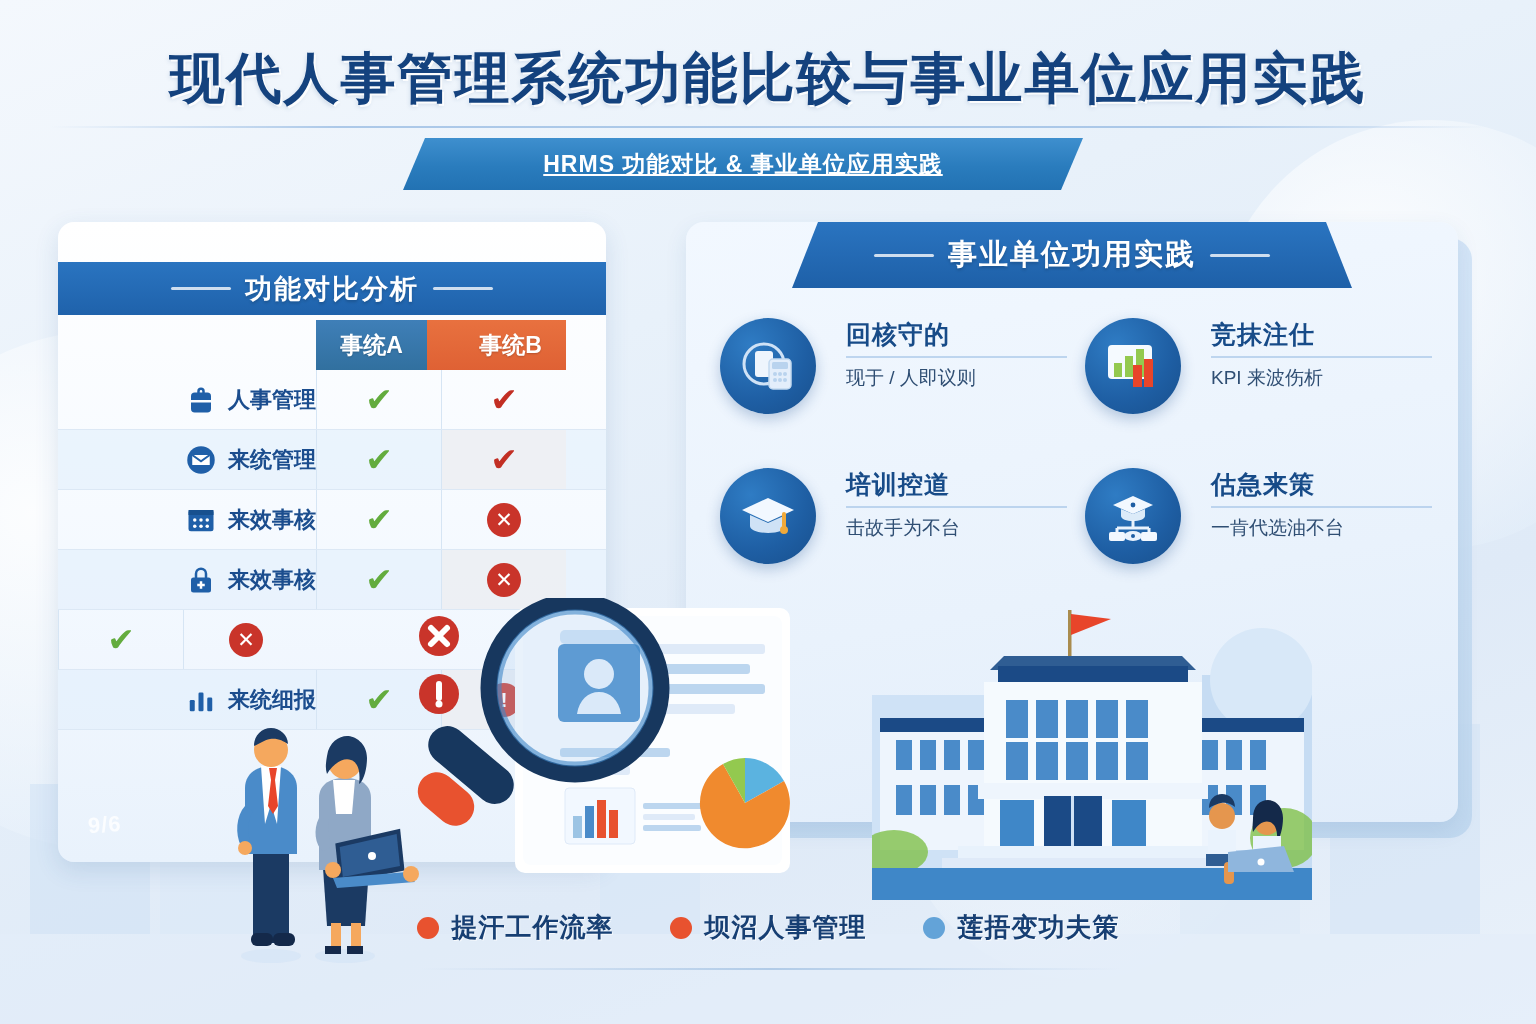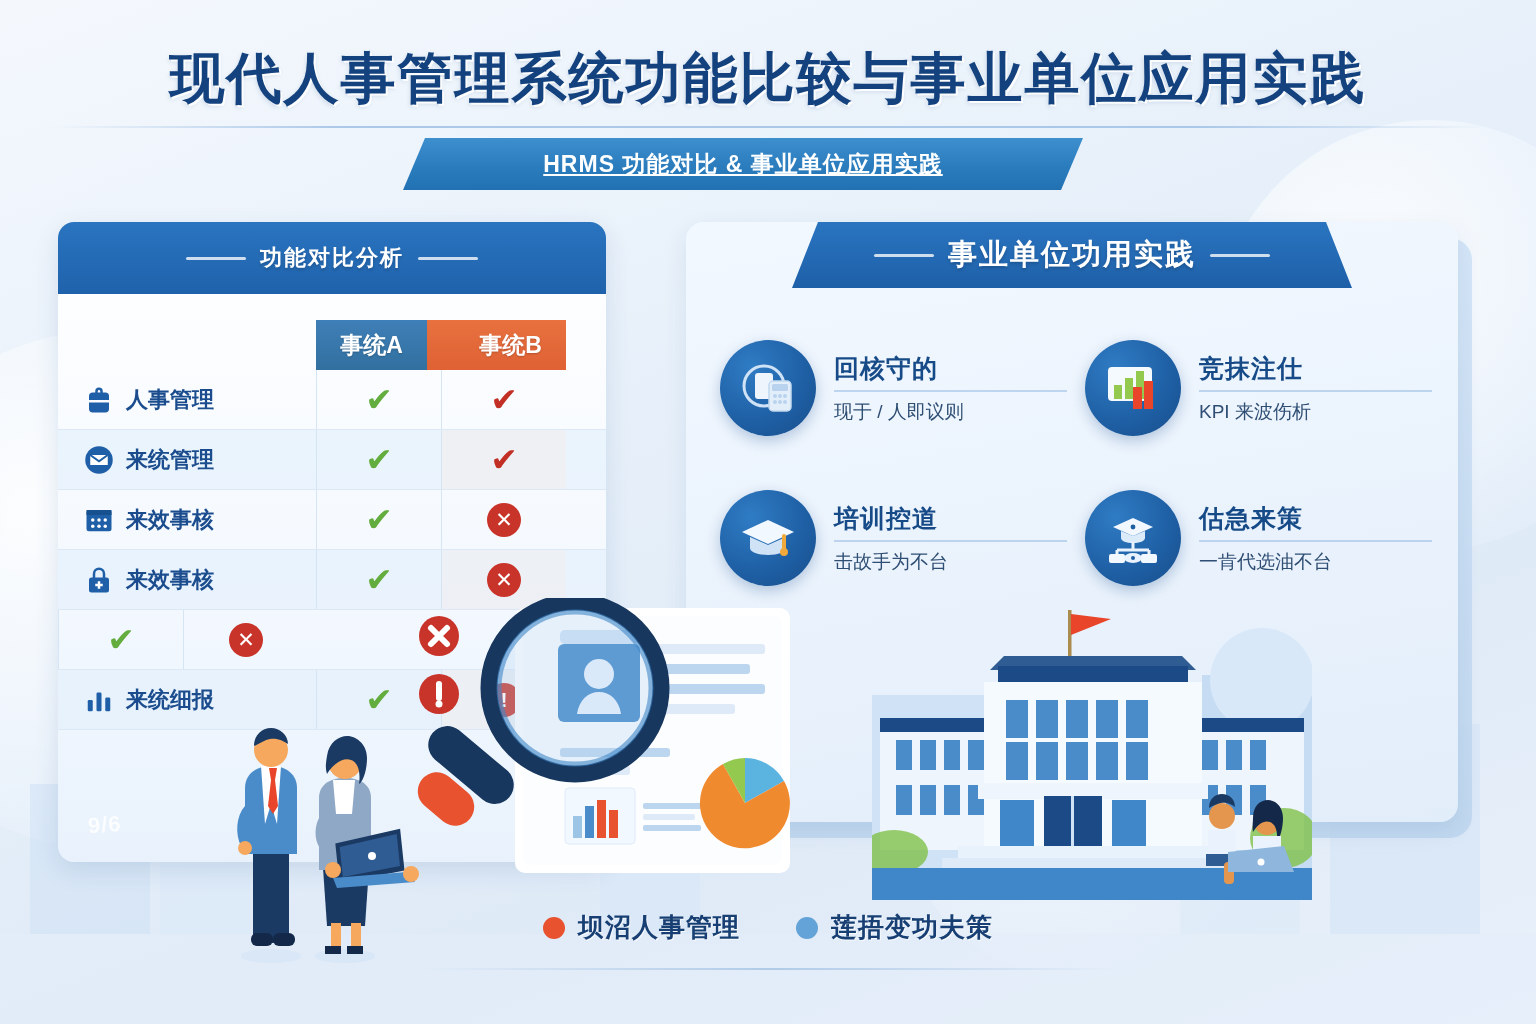--- a/index.html
+++ b/index.html
@@ -53,25 +53,26 @@
   
   .panel-left {
     position: absolute; left: 58px; top: 222px;
     width: 548px; height: 640px;
     background: linear-gradient(180deg, #ffffff 0%, #f4f9ff 55%, #e9f2fc 100%);
     border-radius: 16px;
     box-shadow: 0 8px 24px rgba(40,90,150,.14);
     overflow: hidden;
   }
   .panel-head {
-    height: 72px;
+    height: 53px;
     background: linear-gradient(180deg, #2a74c0 0%, #1f62ab 100%);
     display: flex; align-items: center; justify-content: center; gap: 14px;
-    color: #fff; font-size: 22px; font-weight: 700; letter-spacing: 2px;
+    color: #fff; font-size: 27px; font-weight: 700; letter-spacing: 2px;
     text-shadow: 0 2px 3px rgba(0,0,0,.18);
+    margin-top: 40px;
   }
   .head-dash { width: 60px; height: 3px; background: rgba(255,255,255,.78); border-radius: 2px; }
 
   .panel-right .panel-head { font-size: 29px; }
 
   .col-head-row {
     position: absolute; left: 258px; top: 98px;
     display: flex; width: 250px; height: 50px;
   }
   .col-head {
@@ -85,21 +86,21 @@
 
   .table-body { position: absolute; left: 0; right: 0; top: 148px; bottom: 0; }
   .trow {
     display: flex; align-items: center; height: 60px;
     border-bottom: 1px solid #dce8f5;
   }
   .trow.alt { background: rgba(226,239,251,.62); }
   .trow .label-cell {
     width: 258px; display: flex; align-items: center; gap: 12px;
     padding-left: 26px;
-    color: #1b4d8e; font-size: 22px; font-weight: 700;
+    color: #1b4d8e; font-size: 22px; font-weight: 700; justify-content: flex-end;
   }
   .trow .cell {
     width: 125px; display: flex; align-items: center; justify-content: center;
     height: 100%;
     border-left: 1px solid #d6e5f4;
   }
   .trow.alt .cell.cell-b { background: rgba(240,236,236,.55); }
   .ico-sq { width: 30px; height: 30px; flex: 0 0 30px; }
 
   .mark { font-size: 33px; font-weight: 700; line-height: 1; }
@@ -131,21 +132,21 @@
   .panel-right .panel-head {
     height: 66px; border-radius: 0;
     width: 560px; margin: 0 auto;
     clip-path: polygon(26px 0, calc(100% - 26px) 0, 100% 100%, 0 100%);
     background: linear-gradient(180deg, #2a74c0 0%, #1e60a8 100%);
   }
   .cards {
     display: grid; grid-template-columns: 1fr 1fr;
     gap: 10px 18px; padding: 30px 26px 0 34px;
   }
-  .card { display: flex; align-items: center; gap: 18px; height: 140px; }
+  .card { display: flex; gap: 30px; height: 140px; }
   .card-icon {
     width: 96px; height: 96px; flex: 0 0 96px; border-radius: 50%;
     background: radial-gradient(circle at 32% 28%, #2f7cc4 0%, #1e5ea3 60%, #184f8c 100%);
     display: flex; align-items: center; justify-content: center;
     box-shadow: 0 5px 14px rgba(25,75,140,.28);
   }
   .card-text { flex: 1; min-width: 0; }
   .card-title {
     color: #174b88; font-size: 25px; font-weight: 700;
     letter-spacing: 1px; white-space: nowrap;
@@ -557,20 +558,24 @@
     <path d="M381 218c0-12 7-18 15-18s15 7 15 18c0 10-3 20-6 24 1-12-2-18-7-20-6-2-12 2-17 10-1-5 0-9 0-14z" fill="#14294a"></path>
     <path d="M381 236h28v22h-28z" fill="#eaf3fd"></path>
     <path d="M356 252l56-6 10 26h-66z" fill="#8fb6dd"></path>
     <circle cx="389" cy="262" r="3.5" fill="#fff"></circle>
   </g>
 </svg>
 
 <div class="legend">
   <div class="legend-item">
     <span class="legend-dot" style="background:#e8522f"></span>
+    <span class="legend-label">提汗工作流率</span>
+  </div>
+  <div class="legend-item">
+    <span class="legend-dot" style="background:#e8522f"></span>
     <span class="legend-label">坝沼人事管理</span>
   </div>
   <div class="legend-item">
     <span class="legend-dot" style="background:#63a3d8"></span>
     <span class="legend-label">莲捂变功夫策</span>
   </div>
 </div>
 <div class="legend-rule"></div>
 
 </body></html>

